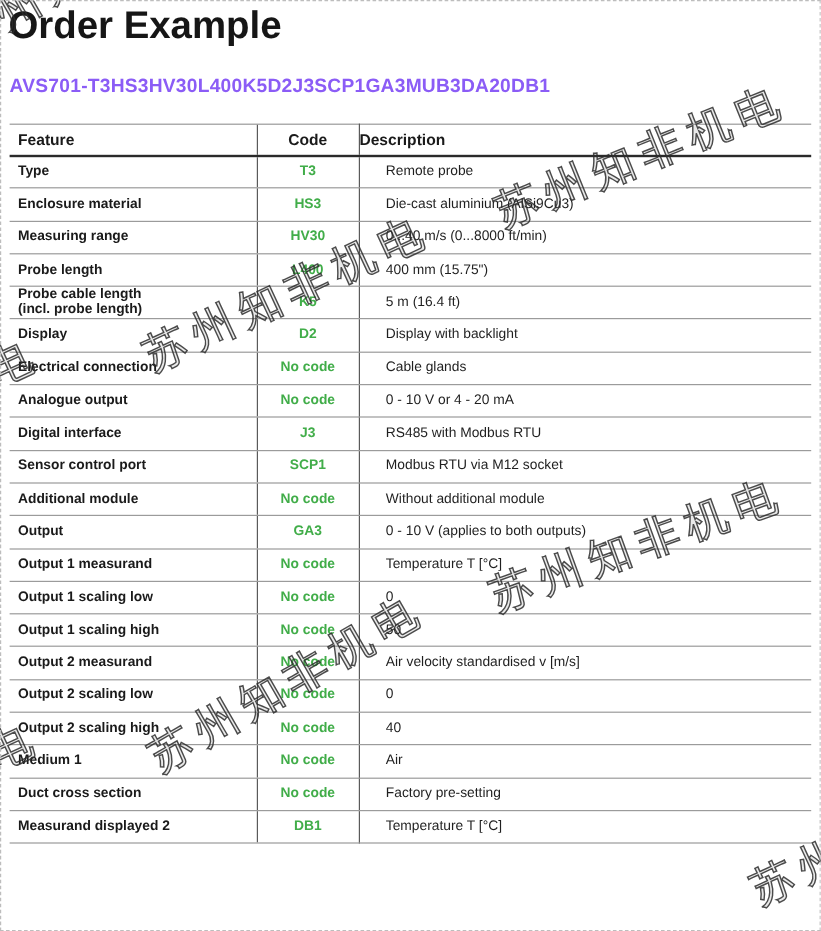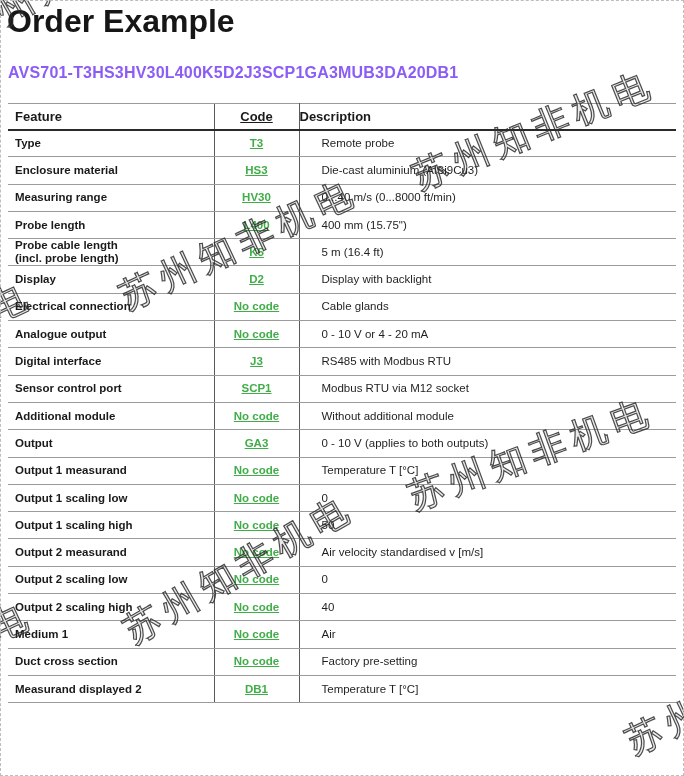--- a/index.html
+++ b/index.html
@@ -46,21 +46,21 @@
     font-size: 13px;
     font-weight: bold;
     color: #1a1a1a;
     border-top: 1px solid #999;
     border-bottom: 2px solid #2a2a2a;
     vertical-align: middle;
   }
   th.col-feature { text-align: left; padding-left: 7px; }
   th.col-code    { text-align: center; }
   th.col-desc    { text-align: left; }
-  .col-code-border { border-left: 1px solid #5a5a5a; border-right: 1px solid #5a5a5a; text-decoration: underline; }
+  .col-code-border { border-left: 1px solid #5a5a5a; border-right: 1px solid #5a5a5a; }
   table.order-table tbody td {
     height: 27.3px;
     border-bottom: 1px solid #9b9b9b;
     vertical-align: middle;
     line-height: 13px;
   }
   td.cell-feature {
     font-weight: bold;
     padding-left: 7px;
     white-space: pre-line;

